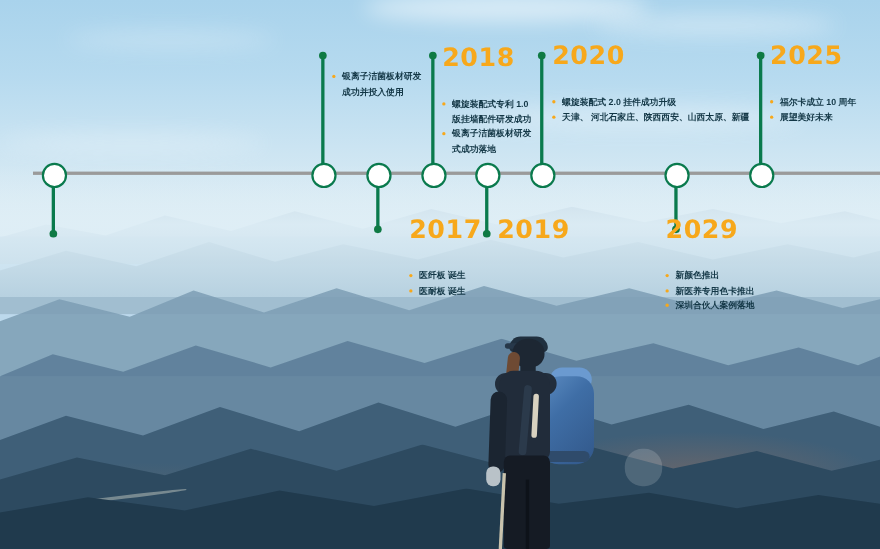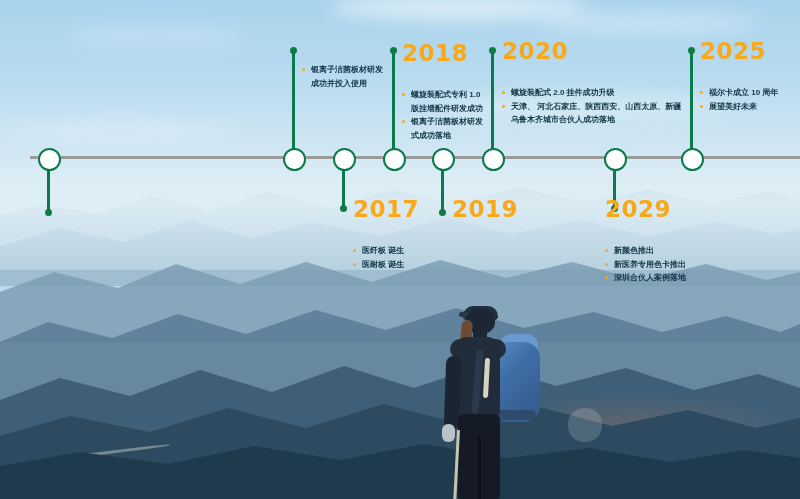--- a/index.html
+++ b/index.html
@@ -196,21 +196,21 @@
   <div class="stem-cap" style="left:687.5px;top:47px;"></div>
 
 
   <div class="entry above" style="left:302px;top:40px;">
     <div class="lines">
       <div class="li">银离子洁菌板材研发</div>
       <div class="li nb">成功并投入使用</div>
     </div>
   </div>
 
-  <div class="entry" style="left:353px;top:198px;">
+  <div class="entry" style="left:372px;top:198px;">
     <div class="year">2017</div>
     <div class="lines">
       <div class="li">医纤板 诞生</div>
       <div class="li">医耐板 诞生</div>
     </div>
   </div>
 
   <div class="entry above" style="left:402px;top:42px;">
     <div class="year">2018</div>
     <div class="lines">
@@ -223,21 +223,20 @@
 
   <div class="entry" style="left:452px;top:198px;">
     <div class="year">2019</div>
   </div>
 
   <div class="entry above" style="left:502px;top:40px;">
     <div class="year">2020</div>
     <div class="lines">
       <div class="li">螺旋装配式 2.0 挂件成功升级</div>
       <div class="li">天津、 河北石家庄、陕西西安、山西太原、新疆</div>
-      <div class="li nb">乌鲁木齐城市合伙人成功落地</div>
     </div>
   </div>
 
   <div class="entry" style="left:605px;top:198px;">
     <div class="year">2029</div>
     <div class="lines">
       <div class="li">新颜色推出</div>
       <div class="li">新医养专用色卡推出</div>
       <div class="li">深圳合伙人案例落地</div>
     </div>

